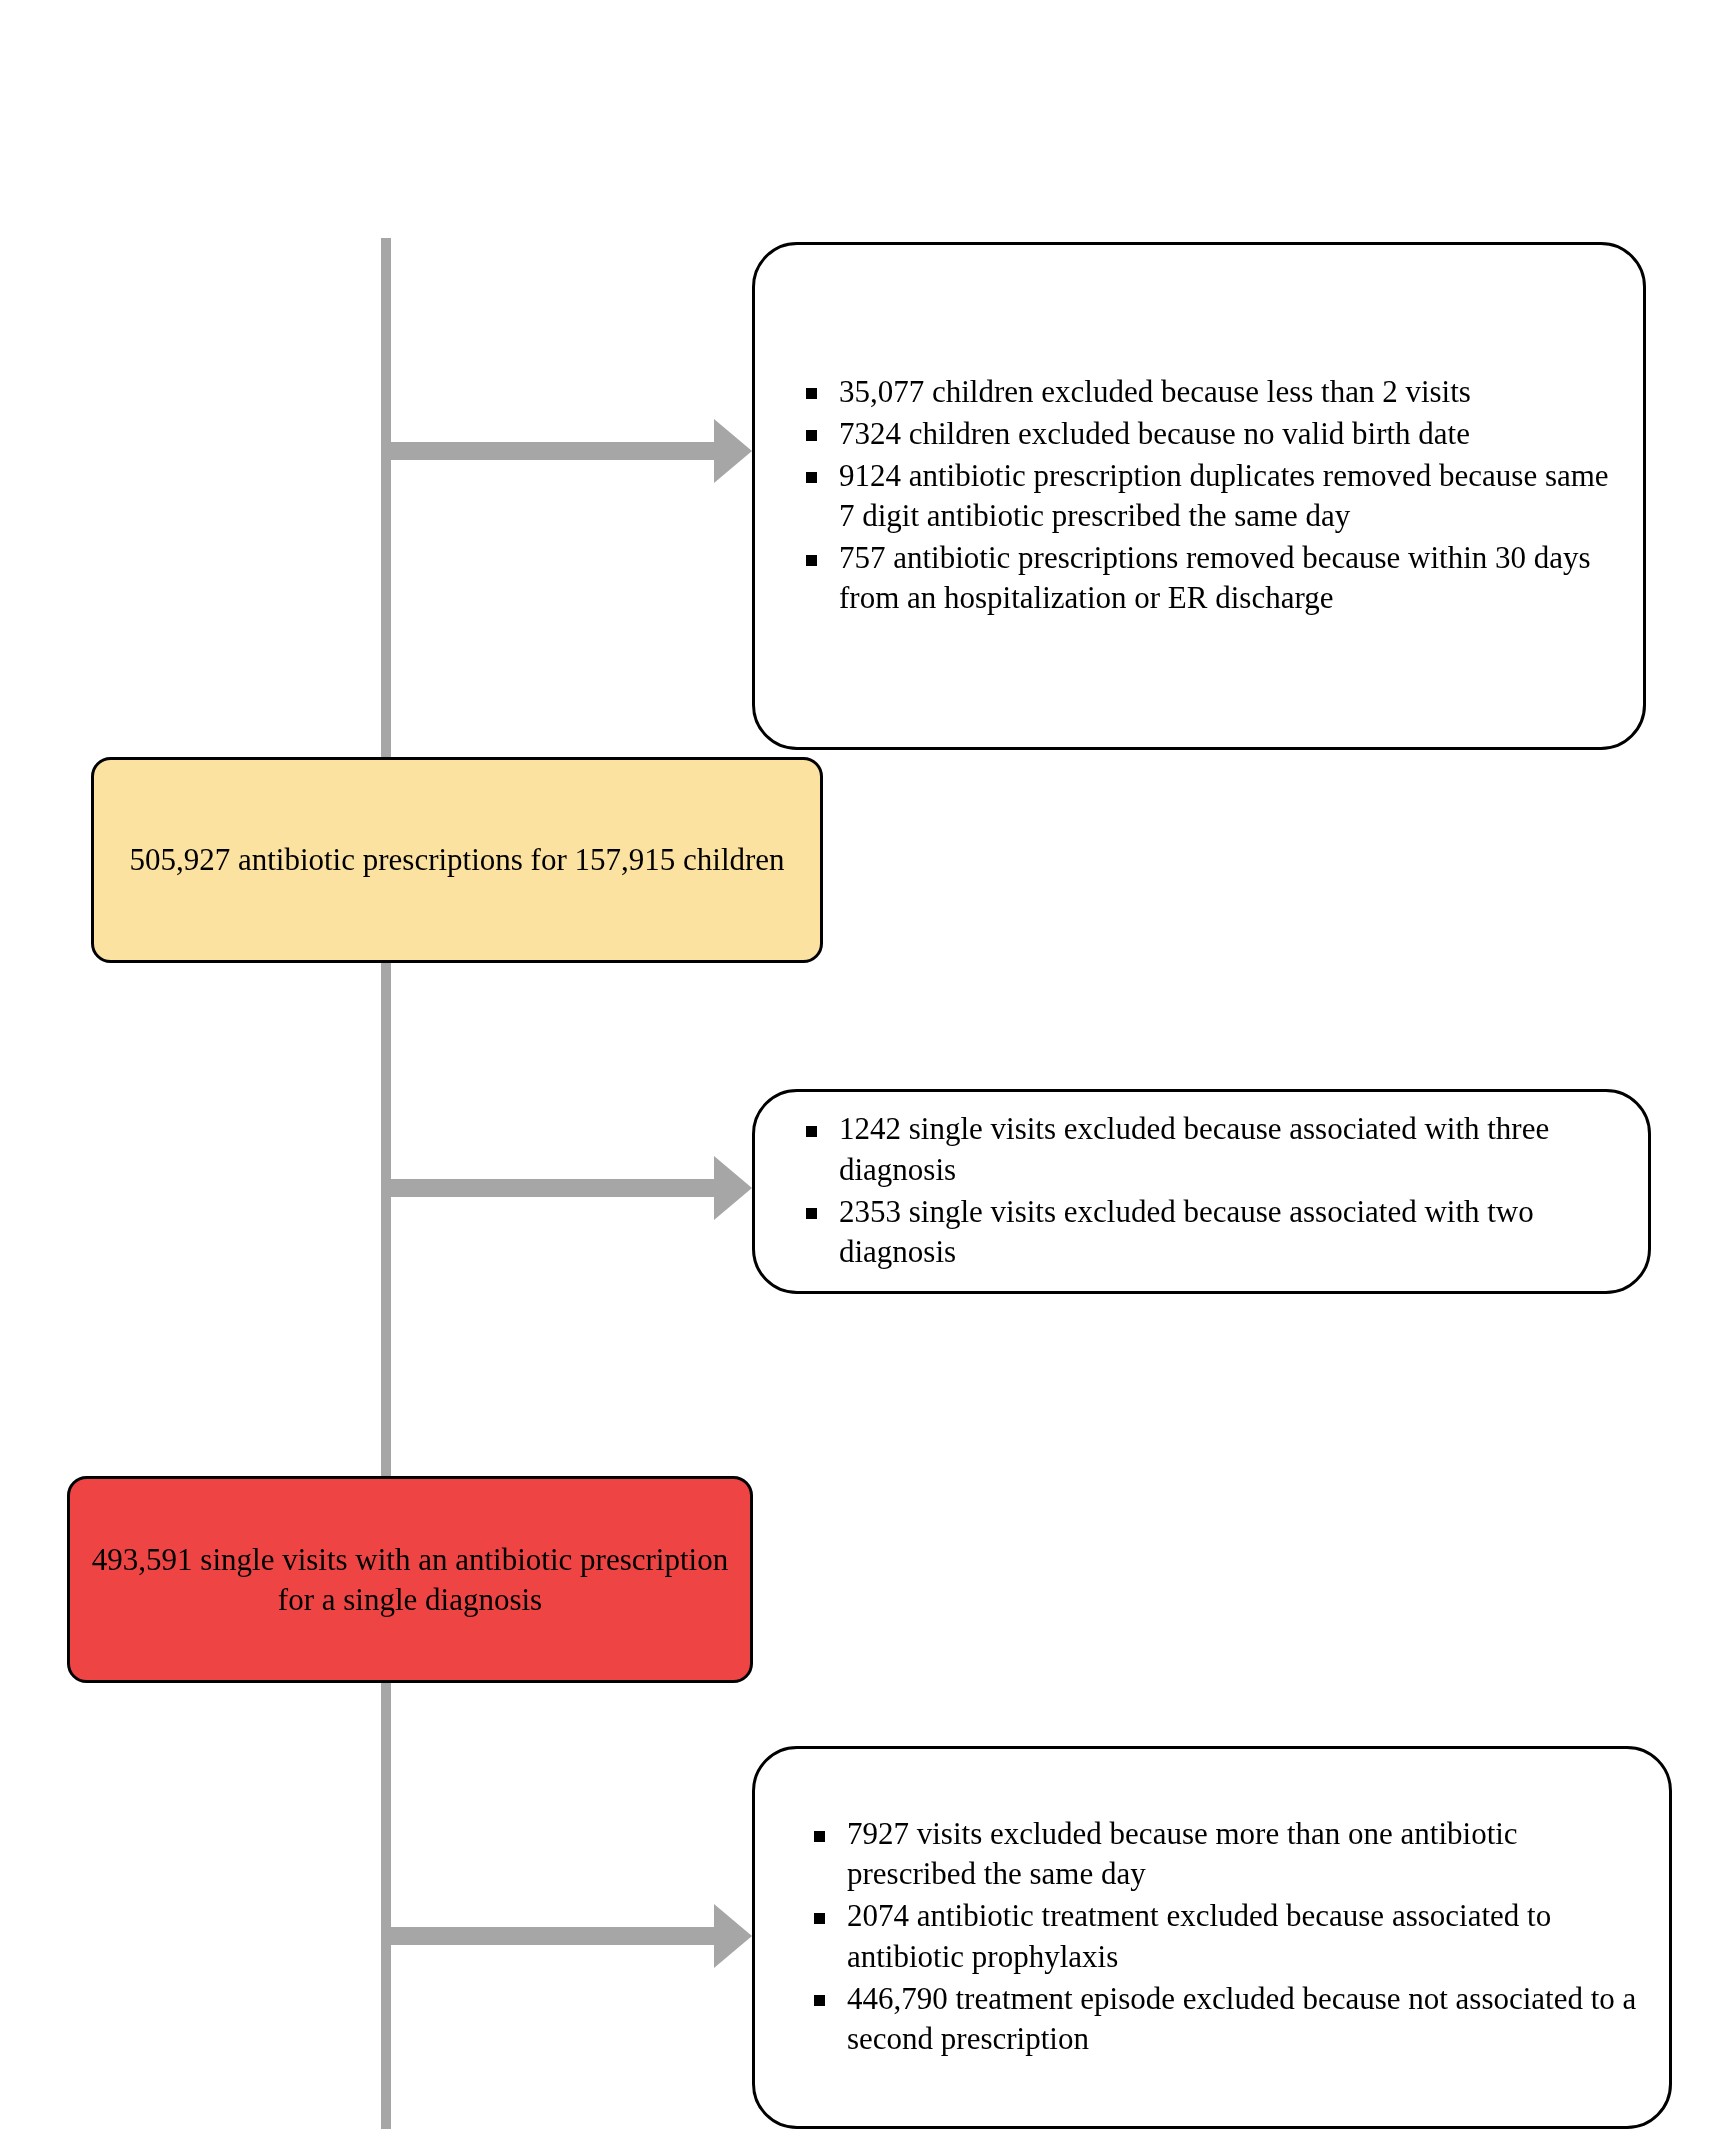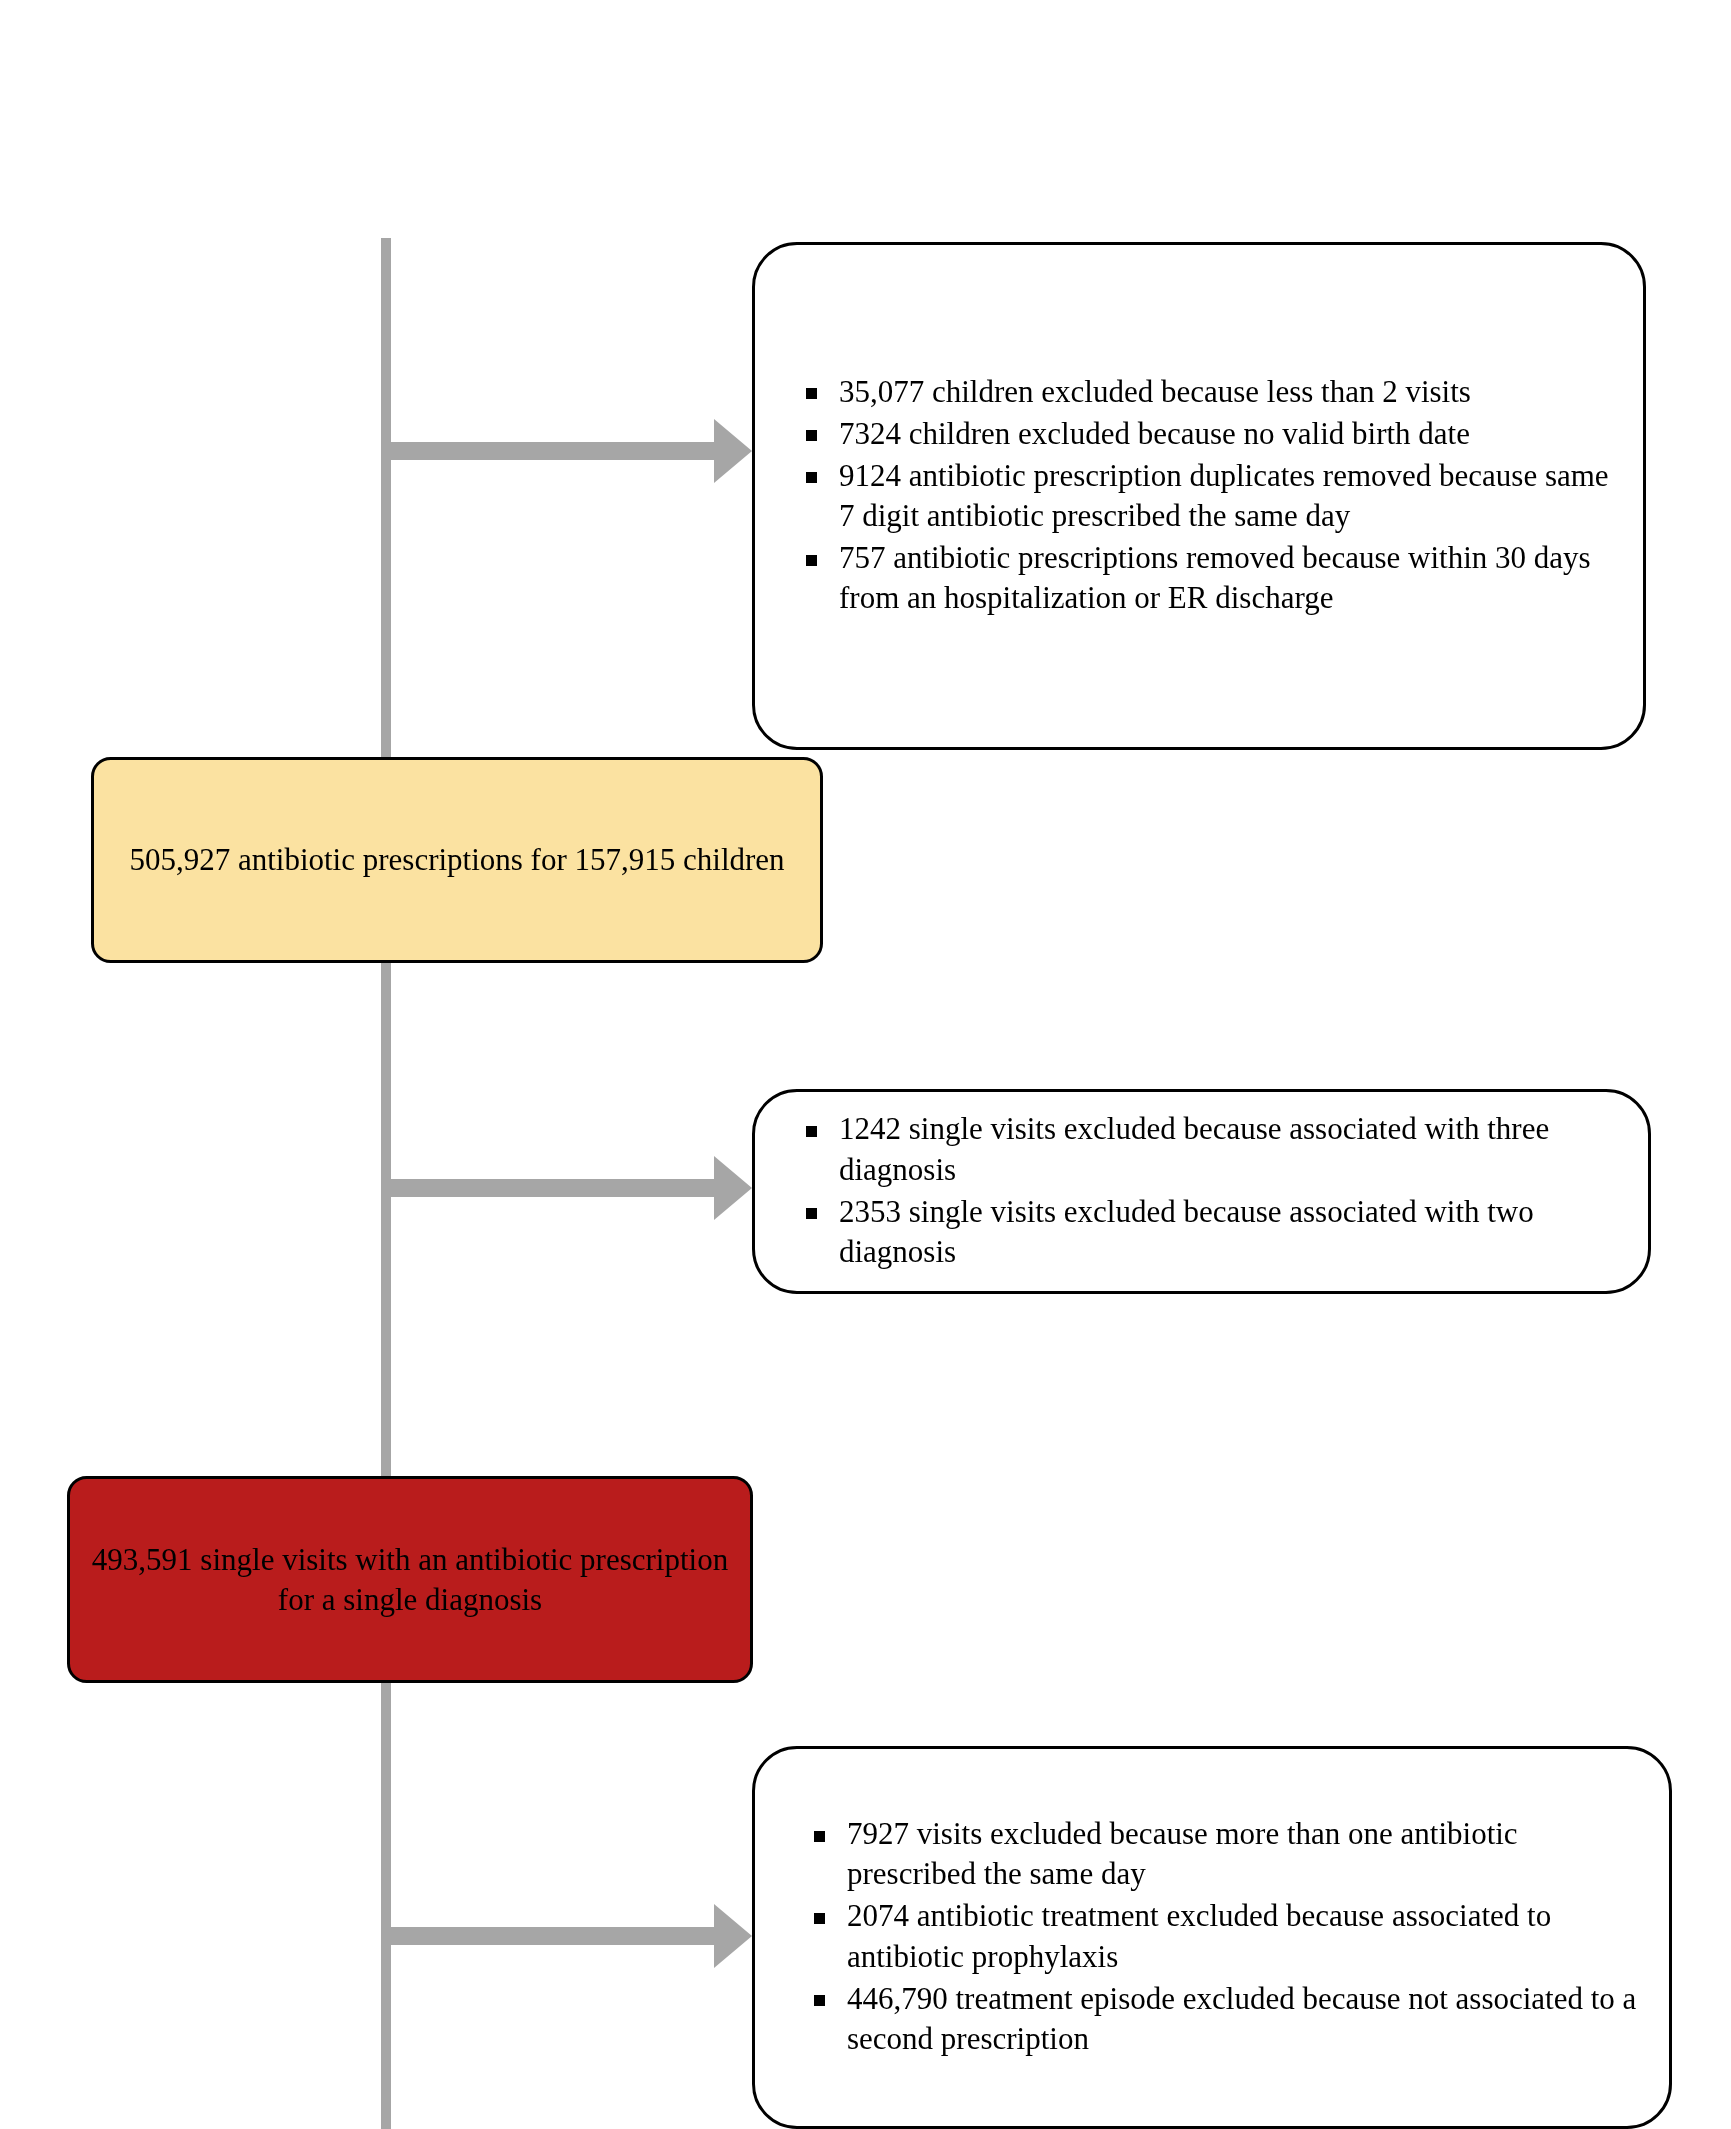--- a/index.html
+++ b/index.html
@@ -60,21 +60,21 @@
     width: 100%;
     text-align: center;
     font-size: 31px;
     line-height: 1.29;
     color: #000000;
     padding: 0 15.3px;
     box-sizing: border-box;
     white-space: pre-line;
   }
   .node.yellow { background: #fbe2a1; }
-  .node.green  { background: #b91c1c; }
+  .node.green  { background: #ef4444; }
 
   .exbox {
     position: absolute;
     box-sizing: border-box;
     border: 3.8px solid #000000;
     border-radius: 45px;
     background: #ffffff;
     display: flex;
     align-items: center;
   }

